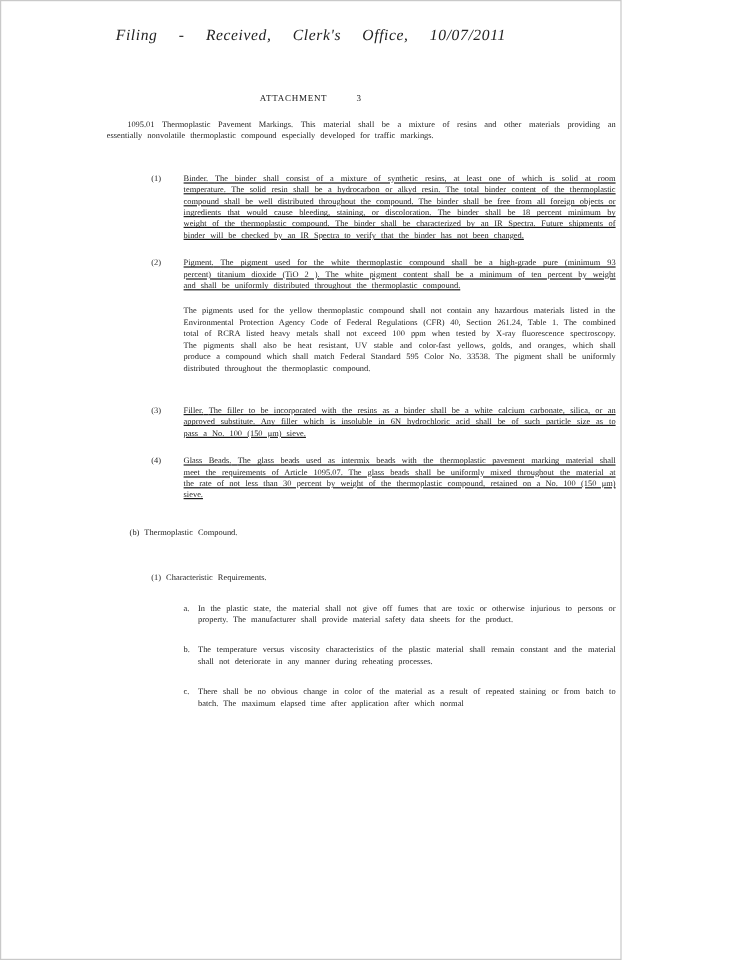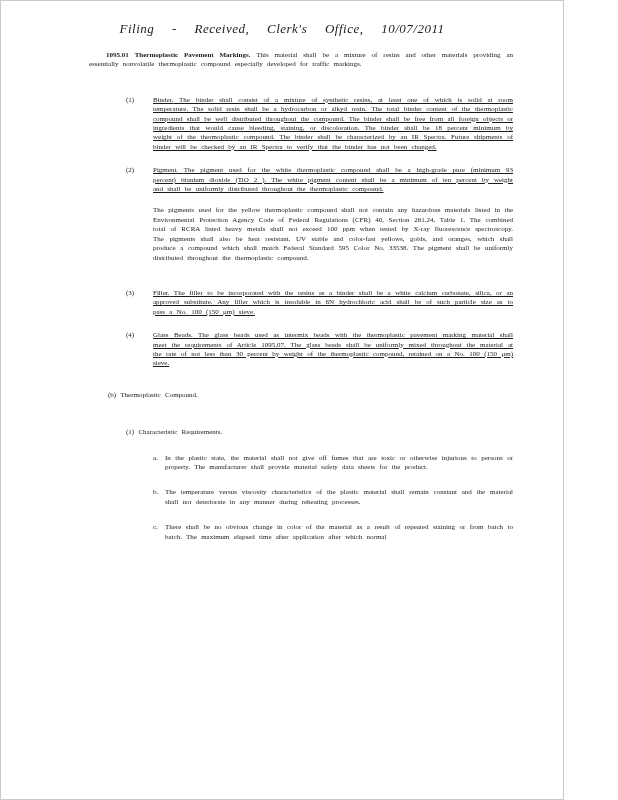--- a/index.html
+++ b/index.html
@@ -3,21 +3,21 @@
 <meta charset="utf-8">
 <style>
   * { margin: 0; padding: 0; box-sizing: border-box; }
   html, body { background: #ffffff; }
   body {
     font-family: "Liberation Serif", "DejaVu Serif", serif;
     color: #1b1b1b;
   }
   .page {
     position: relative;
-    width: 564px;
+    width: 518px;
     height: 800px;
     background: #ffffff;
     border: 1px solid #c9c9c9;
     overflow: hidden;
     padding: 16px 0 0 0;
   }
   
   .filing-header {
     text-align: center;
     font-style: italic;
@@ -49,21 +49,21 @@
     margin-top: 14px;
     font-size: 7px;
     line-height: 9.4px;
   }
   .para {
     text-align: justify;
     text-align-last: left;
     word-spacing: 2.5px;
   }
   .intro { text-indent: 17px; }
-  .b { font-weight: bold; }
+  .b { font-weight: normal; }
   .lvl-a {
     margin-left: 19px;
     margin-top: 13px;
   }
   .num-item {
     display: flex;
     margin-left: 37px;
     margin-top: 26px;
   }
   .num-item .lbl {
@@ -92,20 +92,21 @@
   }
   .sect-b { margin-top: 22px; }
 </style>
 </head>
 <body>
 
 <div class="page">
 
   <div class="filing-header">Filing - Received, Clerk's Office, 10/07/2011</div>
 
+  <div class="attachment">ATTACHMENT 3</div>
 
 
   <div class="doc-body">
 
     <div class="para intro">
       <span class="b">1095.01</span>
       <span class="b">Thermoplastic Pavement Markings.</span>
       <span>This material shall be a mixture of resins and other materials providing an essentially nonvolatile thermoplastic compound especially developed for traffic markings.</span>
     </div>
 

